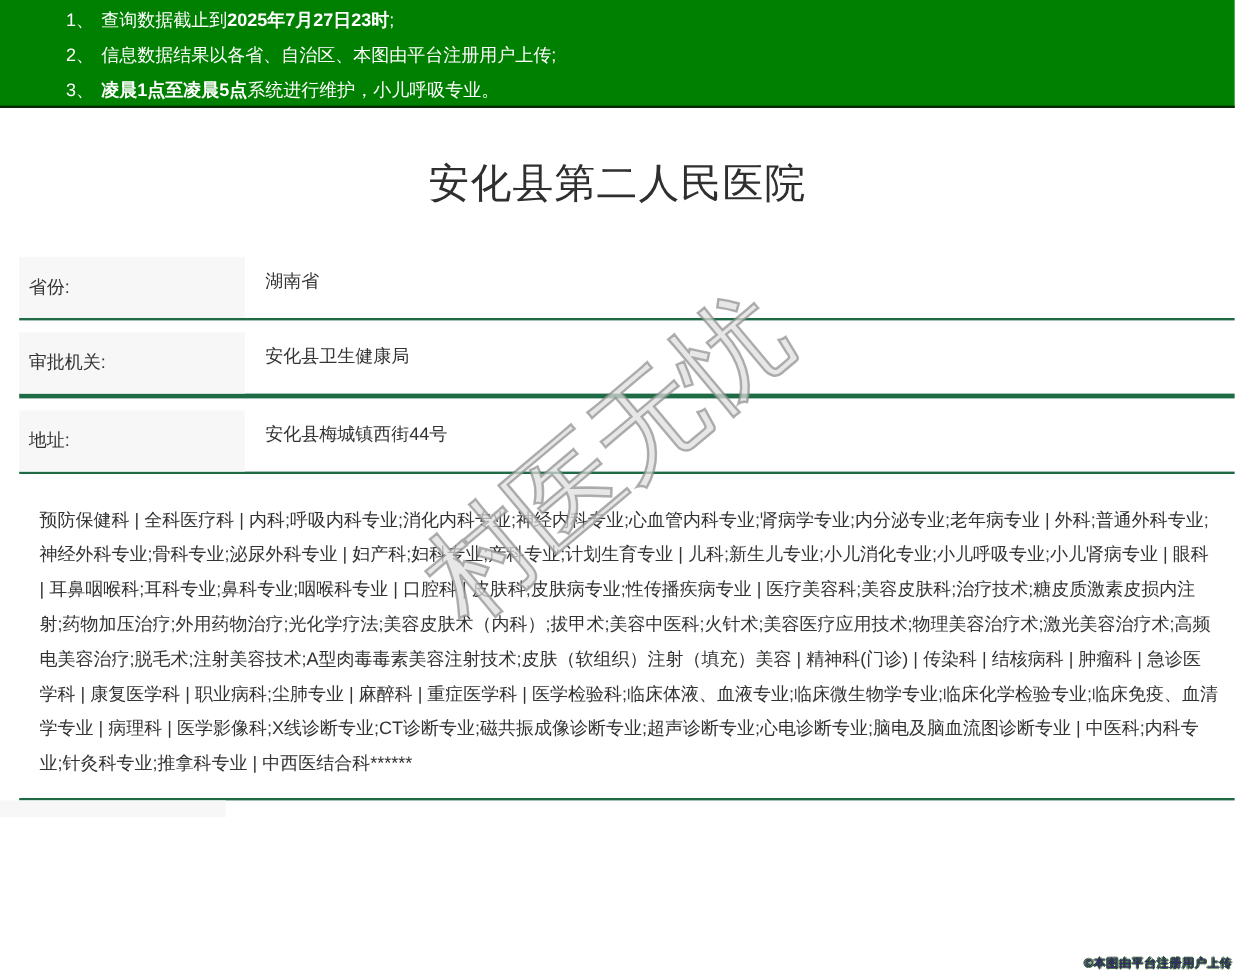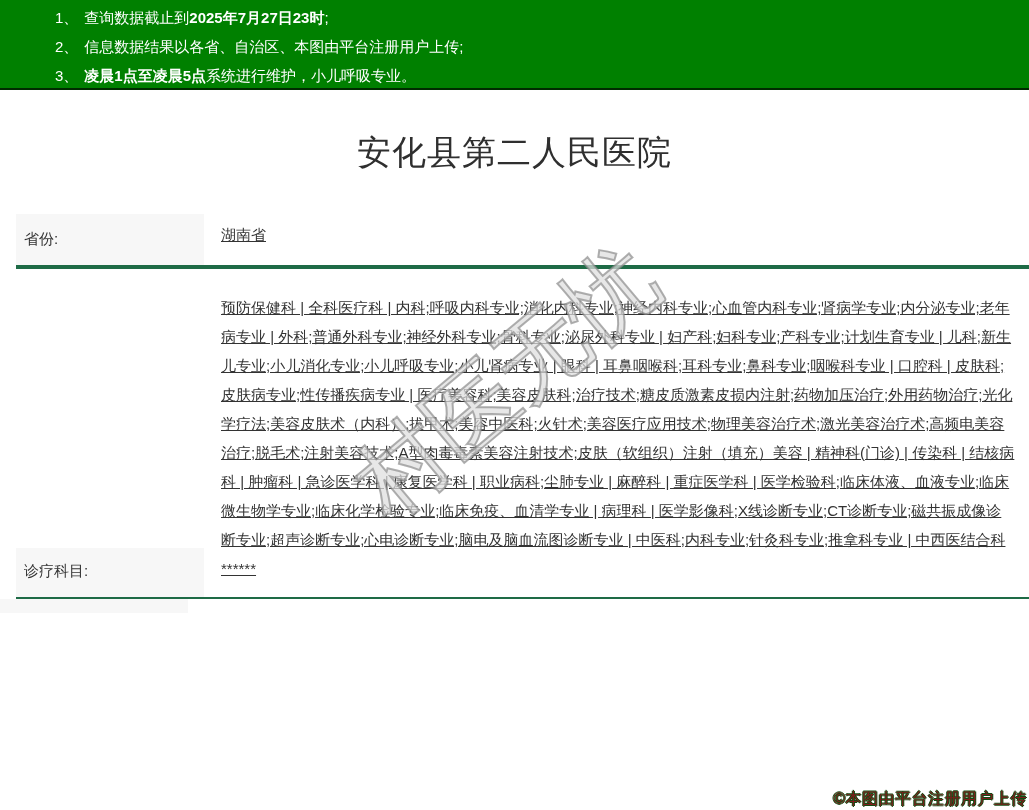--- a/index.html
+++ b/index.html
@@ -25,38 +25,37 @@
   
   .info-table { width:100%; }
   .row { display:flex; border-bottom:2px solid #1e6b46; align-items:flex-end;margin-left:16px; }
   .cell-label {
     width:188px; min-width:188px; background:#f7f7f7;
     font-size:15px; color:#333; padding:16px 8px 16px 8px;
   }
   .cell-value {
     flex:1; font-size:15px; color:#333; padding:16px 14px 16px 17px;
     line-height:29px;
-    text-decoration:underline;
   }
   .row.tall .cell-label { padding-top:14px; }
   .row.tall .cell-value { padding-top:24px; padding-bottom:14px; }
   .partial-row { width:188px; height:14px; background:#f7f7f7; }
 
   
   .watermark {
     position:absolute; left:368px; top:452px; z-index:5;
     font-size:90px; line-height:1; white-space:nowrap;
     transform:rotate(-40deg); transform-origin:0 50%;
     color:rgba(255,255,255,0.55);
     -webkit-text-stroke:2px rgba(135,135,135,0.65);
     text-shadow:0 0 1px rgba(120,120,120,0.4);
     pointer-events:none;
   }
   .copyright {
-    position:absolute; right:2px; bottom:0; font-size:16px; color:#7f1d1d;
+    position:absolute; right:2px; bottom:0; font-size:10px; color:#4c1d95;
     text-shadow:-1px 0 0 #114b11, 1px 0 0 #114b11, 0 -1px 0 #114b11, 0 1px 0 #114b11;
     letter-spacing:0.5px;
   }
 </style>
 </head>
 <body>
 
 <div class="banner">
   <div class="notice">
     <span class="num">1、</span><span>查询数据截止到</span><span class="b">2025年7月27日23时</span><span>;</span>
@@ -72,23 +71,30 @@
 <div class="title-wrap">
   <div class="page-title">安化县第二人民医院</div>
 </div>
 
 <div class="info-table">
   <div class="row">
     <div class="cell-label">省份:</div>
     <div class="cell-value">湖南省</div>
   </div>
   <div class="row">
+    <div class="cell-label">审批机关:</div>
+    <div class="cell-value">安化县卫生健康局</div>
+  </div>
+  <div class="row">
+  </div>
+  <div class="row">
+    <div class="cell-label">地址:</div>
+    <div class="cell-value">安化县梅城镇西街44号</div>
   </div>
   <div class="row tall">
-    <div class="cell-label">诊疗科目:</div>
     <div class="cell-value">预防保健科 | 全科医疗科 | 内科;呼吸内科专业;消化内科专业;神经内科专业;心血管内科专业;肾病学专业;内分泌专业;老年病专业 | 外科;普通外科专业;神经外科专业;骨科专业;泌尿外科专业 | 妇产科;妇科专业;产科专业;计划生育专业 | 儿科;新生儿专业;小儿消化专业;小儿呼吸专业;小儿肾病专业 | 眼科 | 耳鼻咽喉科;耳科专业;鼻科专业;咽喉科专业 | 口腔科 | 皮肤科;皮肤病专业;性传播疾病专业 | 医疗美容科;美容皮肤科;治疗技术;糖皮质激素皮损内注射;药物加压治疗;外用药物治疗;光化学疗法;美容皮肤术（内科）;拔甲术;美容中医科;火针术;美容医疗应用技术;物理美容治疗术;激光美容治疗术;高频电美容治疗;脱毛术;注射美容技术;A型肉毒毒素美容注射技术;皮肤（软组织）注射（填充）美容 | 精神科(门诊) | 传染科 | 结核病科 | 肿瘤科 | 急诊医学科 | 康复医学科 | 职业病科;尘肺专业 | 麻醉科 | 重症医学科 | 医学检验科;临床体液、血液专业;临床微生物学专业;临床化学检验专业;临床免疫、血清学专业 | 病理科 | 医学影像科;X线诊断专业;CT诊断专业;磁共振成像诊断专业;超声诊断专业;心电诊断专业;脑电及脑血流图诊断专业 | 中医科;内科专业;针灸科专业;推拿科专业 | 中西医结合科******</div>
   </div>
   <div class="partial-row"></div>
 </div>
 
 <div class="watermark">村医无忧</div>
 
 <div class="copyright">©本图由平台注册用户上传</div>
 
 </body></html>

